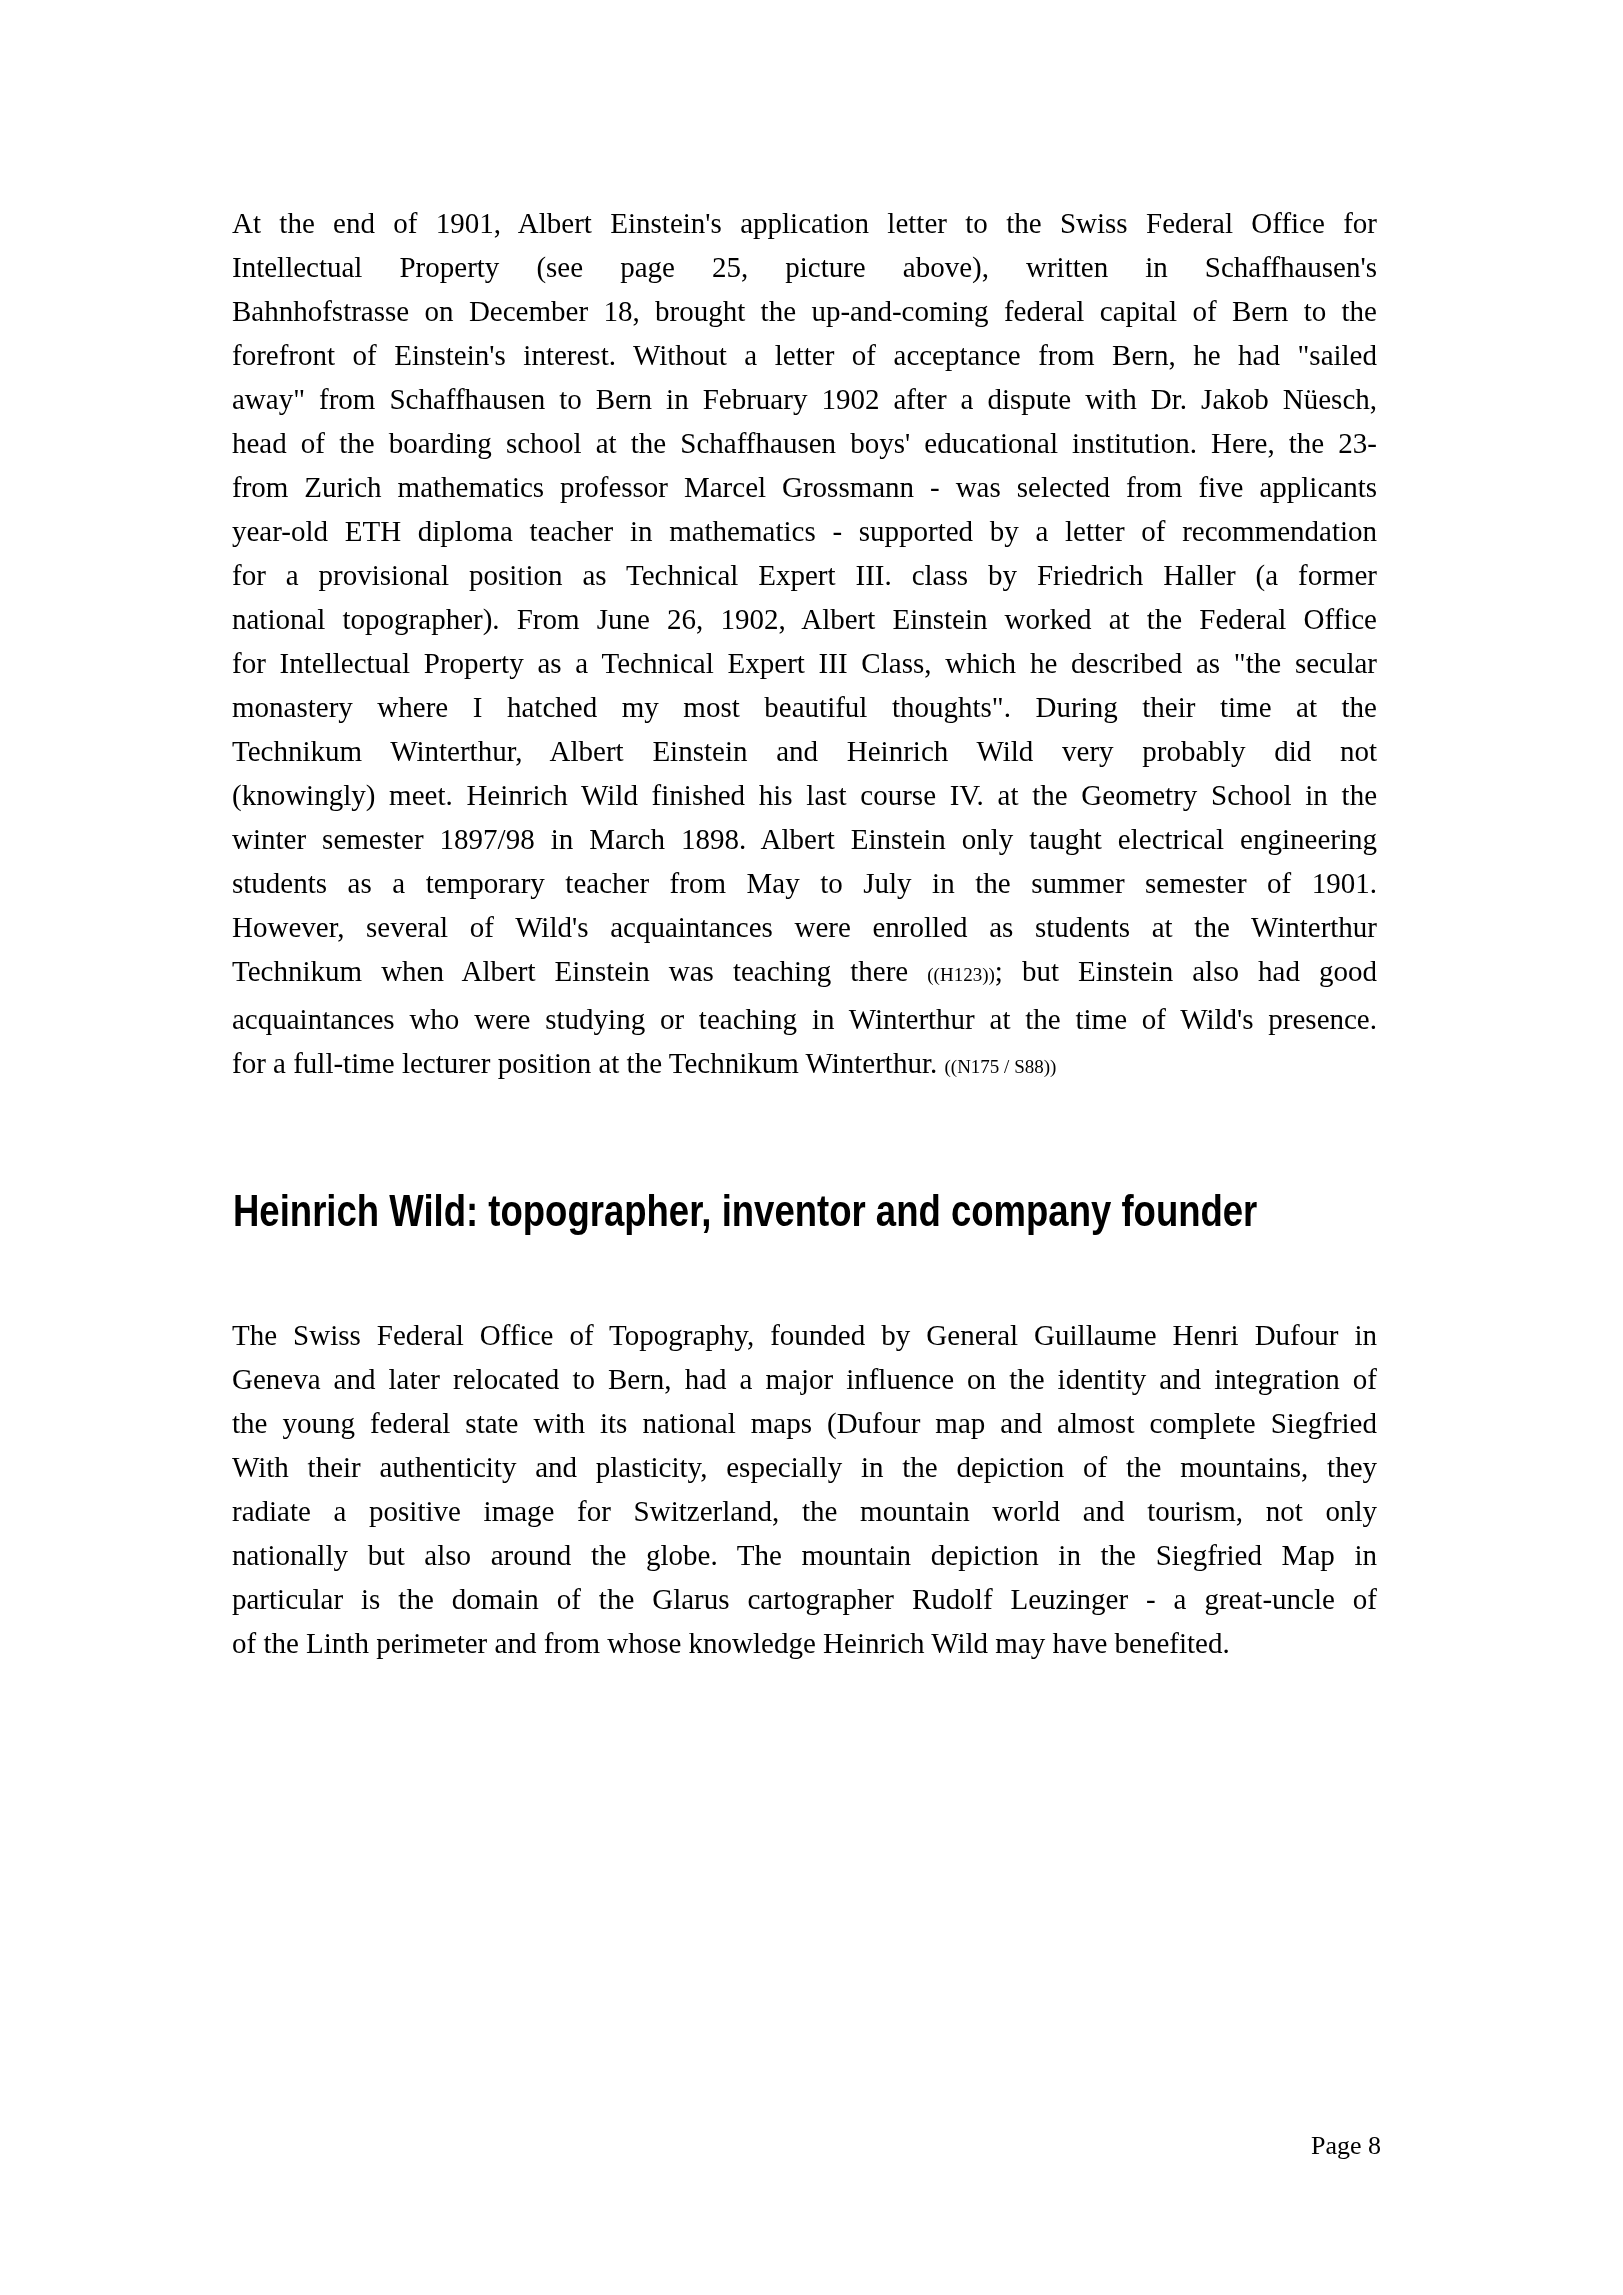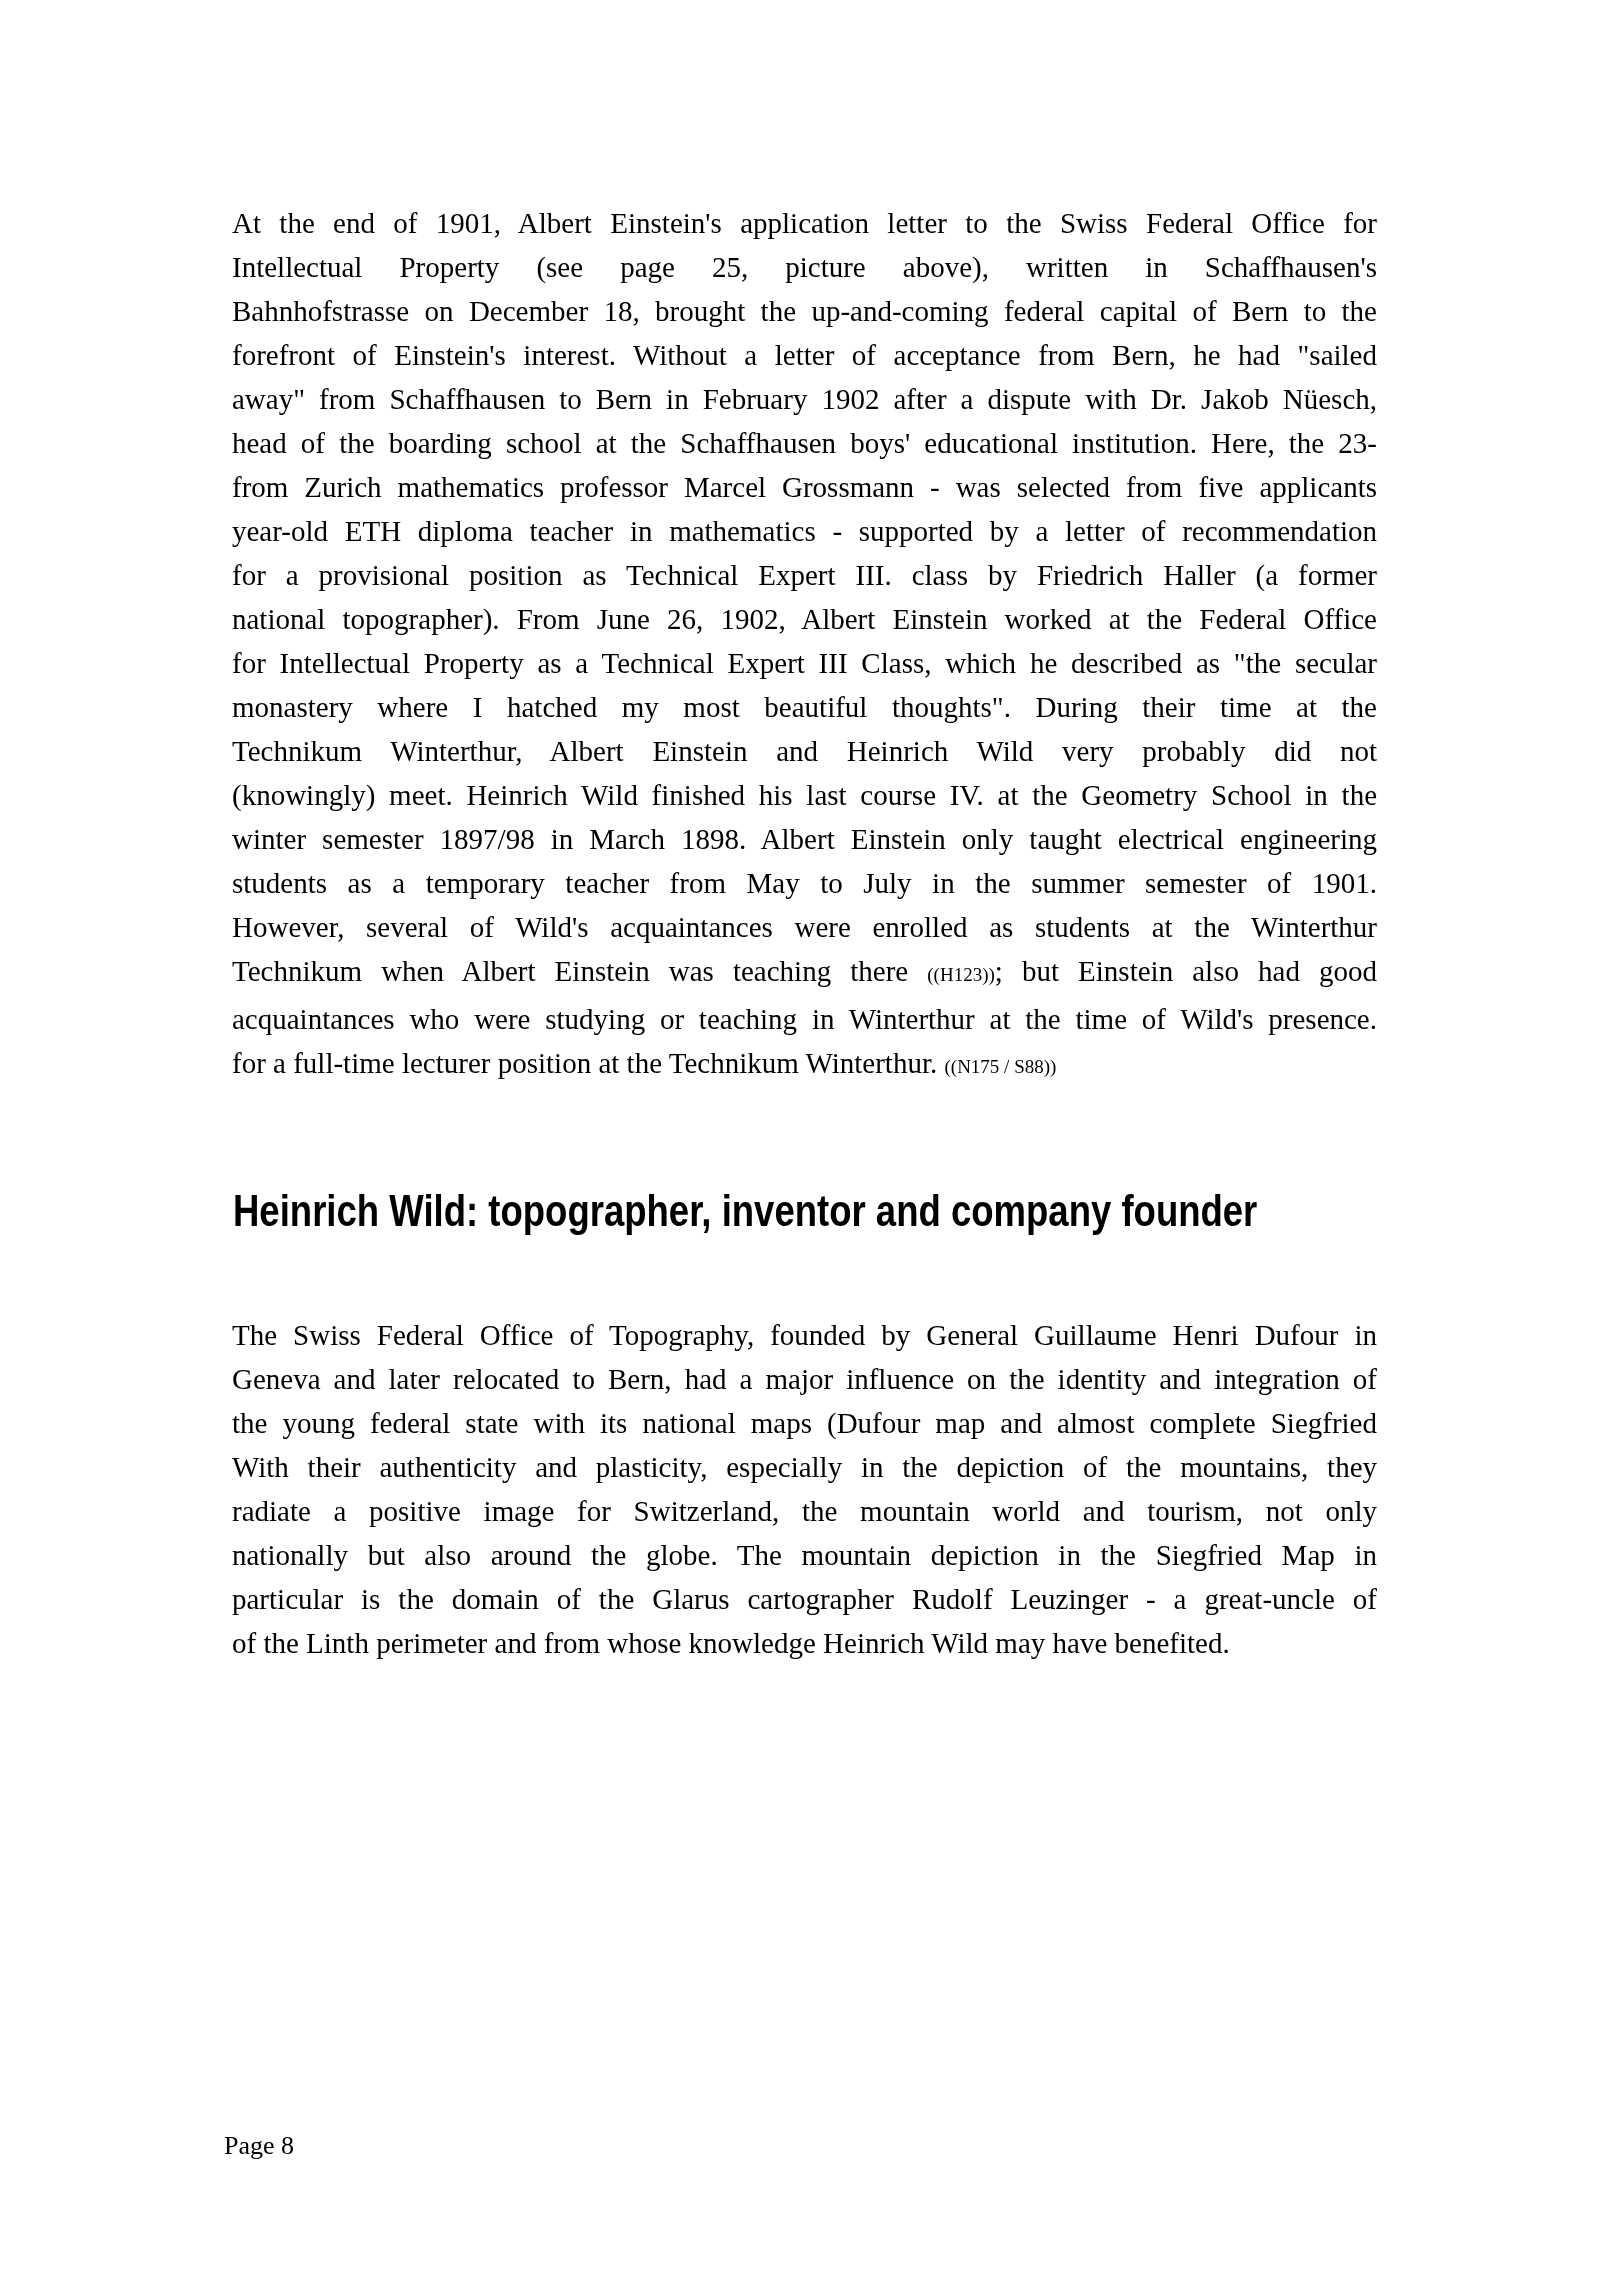--- a/index.html
+++ b/index.html
@@ -47,24 +47,24 @@
     font-family: "Liberation Sans", sans-serif;
     font-weight: bold;
     font-size: 44px;
     line-height: 1.1;
     white-space: nowrap;
     transform: scaleX(0.83);
     transform-origin: left top;
   }
   .footer {
     position: absolute;
-    left: 224px;
+    left: 236px;
     width: 1145px;
     top: 2131px;
-    text-align: left;
+    text-align: right;
     font-size: 26px;
     line-height: 1.15;
   }
 </style>
 </head>
 <body>
 
 <div class="page">
 
   <div class="para" id="para1">

